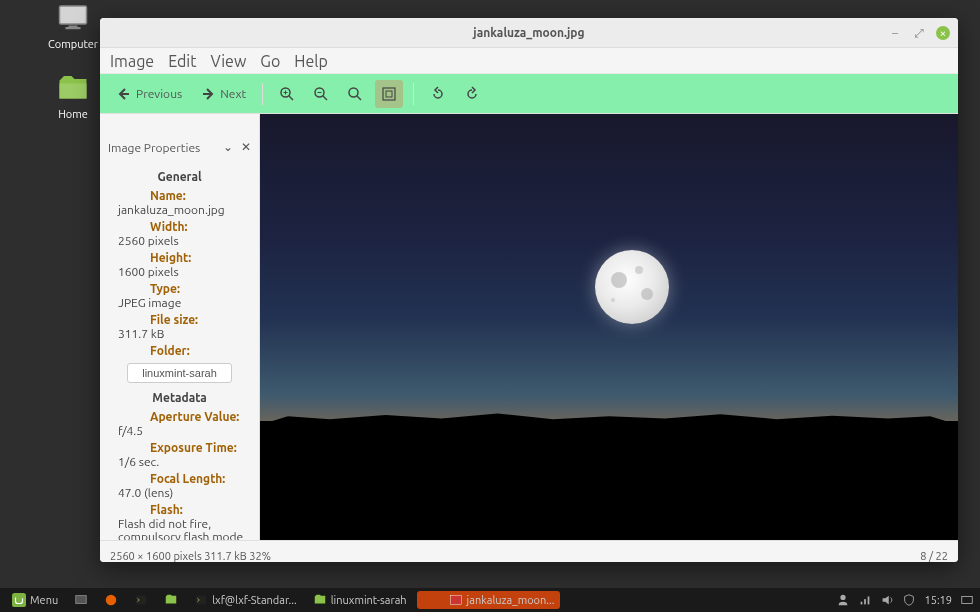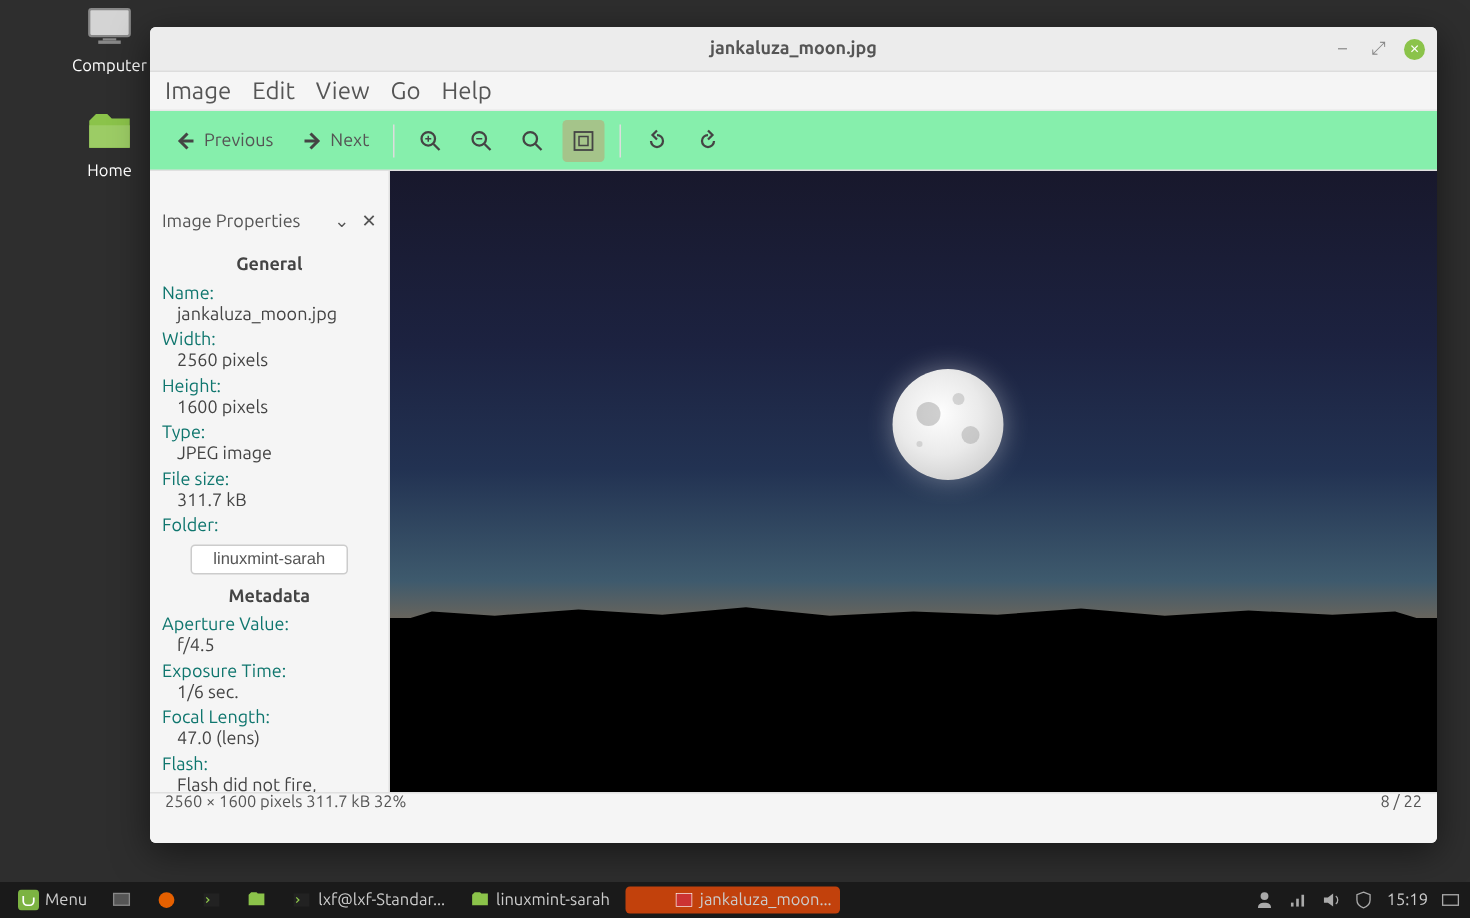--- a/index.html
+++ b/index.html
@@ -31,32 +31,32 @@
 .tbtn svg { width: 16px; height: 16px; }
 
 .content { flex: 1; display: flex; overflow: hidden; }
 .sidebar { width: 160px; background: #f5f5f5; border-right: 1px solid #e0e0e0; overflow: hidden; display: flex; flex-direction: column; }
 .prop-hdr { height: 26px; display: flex; align-items: center; padding: 0 8px; gap: 8px; color: #555; margin-top: 20px; }
 .prop-hdr .title { flex: 1; }
 .prop-hdr .ctl { cursor: pointer; font-size: 12px; }
 .prop-body { flex: 1; overflow: auto; padding: 6px 8px; }
 .section-h { font-weight: 700; text-align: center; padding: 4px 0; color: #444; }
 .prop { padding: 2px 0; }
-.prop .k { font-weight: 400; color: #0f766e; }
+.prop .k { font-weight: 700; color: #a16207; margin-left: 42px; }
 .prop .v { padding-left: 10px; color: #444; padding-top: 1px; }
 .folder-btn { display: block; margin: 4px auto; border: 1px solid #ccc; background: #fff; padding: 3px 14px; border-radius: 3px; font-size: 11px; color: #555; }
 
 .image-pane { flex: 1; background: #000; position: relative; overflow: hidden; }
 .sky { position: absolute; inset: 0; background: linear-gradient(to bottom, #18182c 0%, #1c2240 28%, #223252 48%, #3e5a6d 66%, #8a6d4f 77%, #e79b3c 84%, #f7b84a 88%); }
 .ground { position: absolute; left: 0; right: 0; bottom: 0; height: 28%; background: #000; }
 .ground::before { content: ""; position: absolute; top: -10px; left: 0; right: 0; height: 14px; background: #000; clip-path: polygon(0 100%, 4% 40%, 10% 60%, 18% 30%, 26% 55%, 34% 20%, 42% 60%, 50% 40%, 58% 55%, 66% 25%, 74% 60%, 82% 35%, 90% 55%, 96% 40%, 100% 100%); }
 .moon { position: absolute; top: 32%; left: 48%; width: 74px; height: 74px; border-radius: 50%; background: radial-gradient(circle at 42% 40%, #fefefe 0%, #eaeaea 45%, #cfcfcf 80%, #b8b8b8 100%); box-shadow: 0 0 18px rgba(255,255,255,0.35); }
 .moon::before { content:""; position:absolute; border-radius:50%; width:16px; height:16px; top:22px; left:16px; background: rgba(150,150,150,0.45); box-shadow: 20px -10px 0 -4px rgba(150,150,150,0.35), 28px 14px 0 -2px rgba(150,150,150,0.4), -6px 20px 0 -6px rgba(150,150,150,0.3); }
 
-.statusbar { height: 34px; background: #f5f5f5; border-top: 1px solid #e0e0e0; display: flex; align-items: flex-start; padding: 0 10px; font-size: 11px; color: #555; }
+.statusbar { height: 22px; background: #f5f5f5; border-top: 1px solid #e0e0e0; display: flex; align-items: flex-end; padding: 0 10px; font-size: 11px; color: #555; }
 .statusbar .right { margin-left: auto; }
 
 
 .taskbar { position: absolute; left: 0; right: 0; bottom: 0; height: 24px; background: #1a1a1a; display: flex; align-items: center; padding: 0 6px; gap: 4px; color: #ccc; font-size: 11px; }
 .tb-item { display: flex; align-items: center; gap: 4px; padding: 2px 6px; border-radius: 3px; cursor: pointer; }
 .tb-item.active { background: #c2410c; padding-left: 32px; }
 .tb-item svg { width: 14px; height: 14px; }
 .tb-right { margin-left: auto; display: flex; align-items: center; gap: 8px; }
 .tb-right svg { width: 14px; height: 14px; }
 </style>

